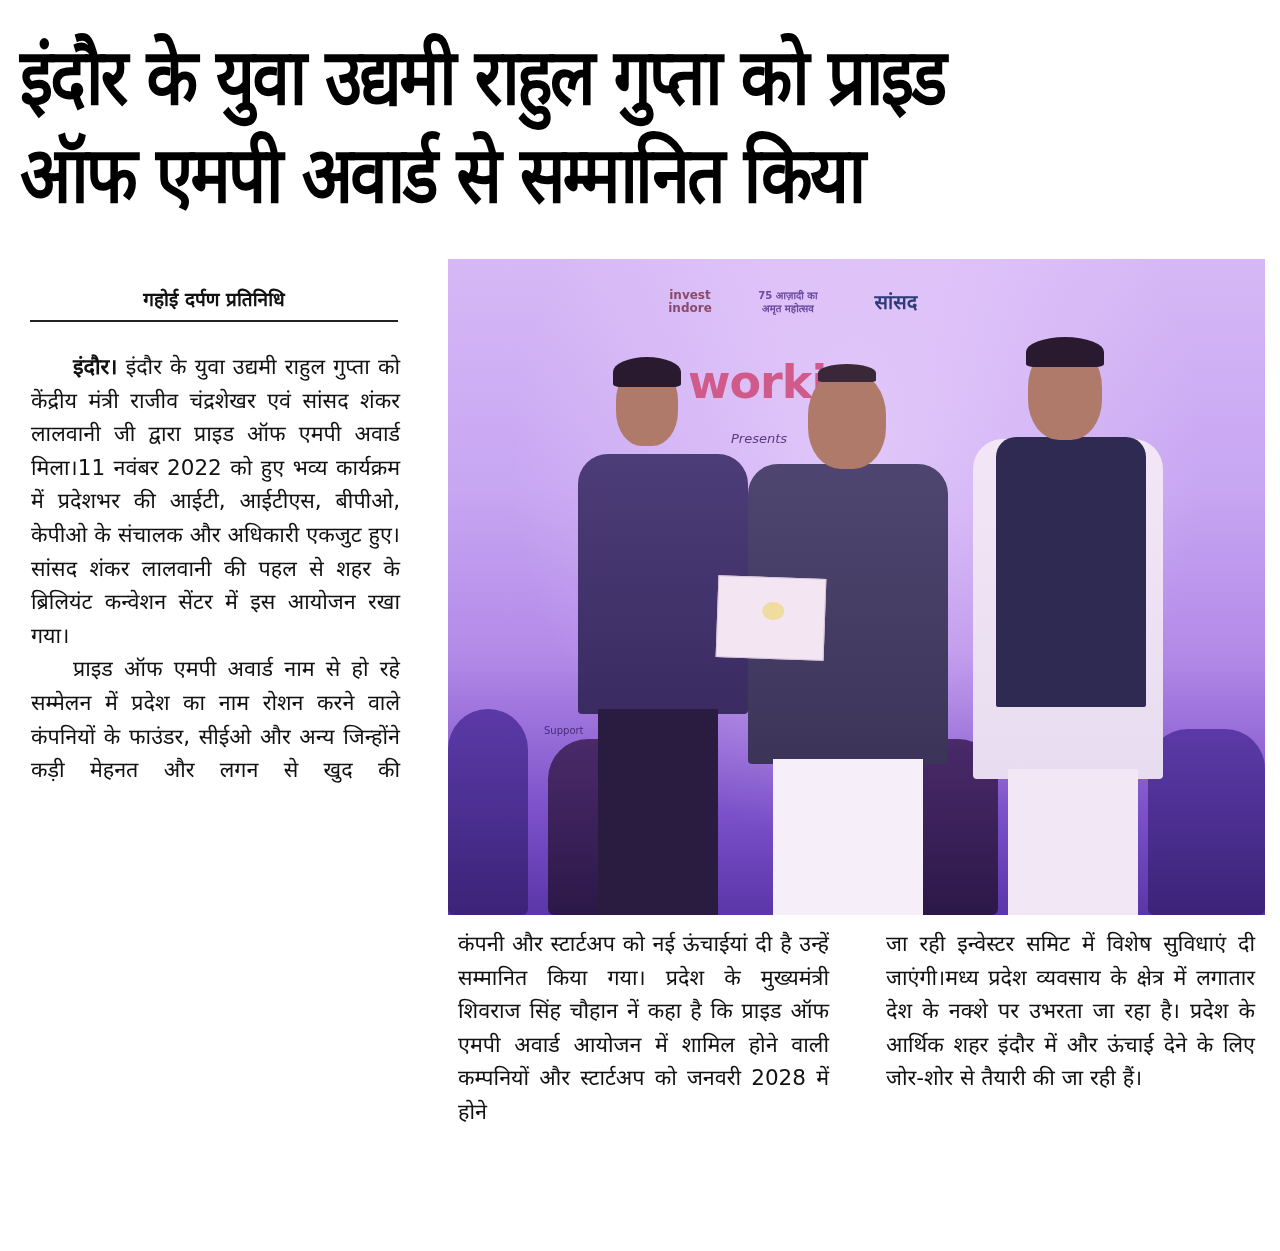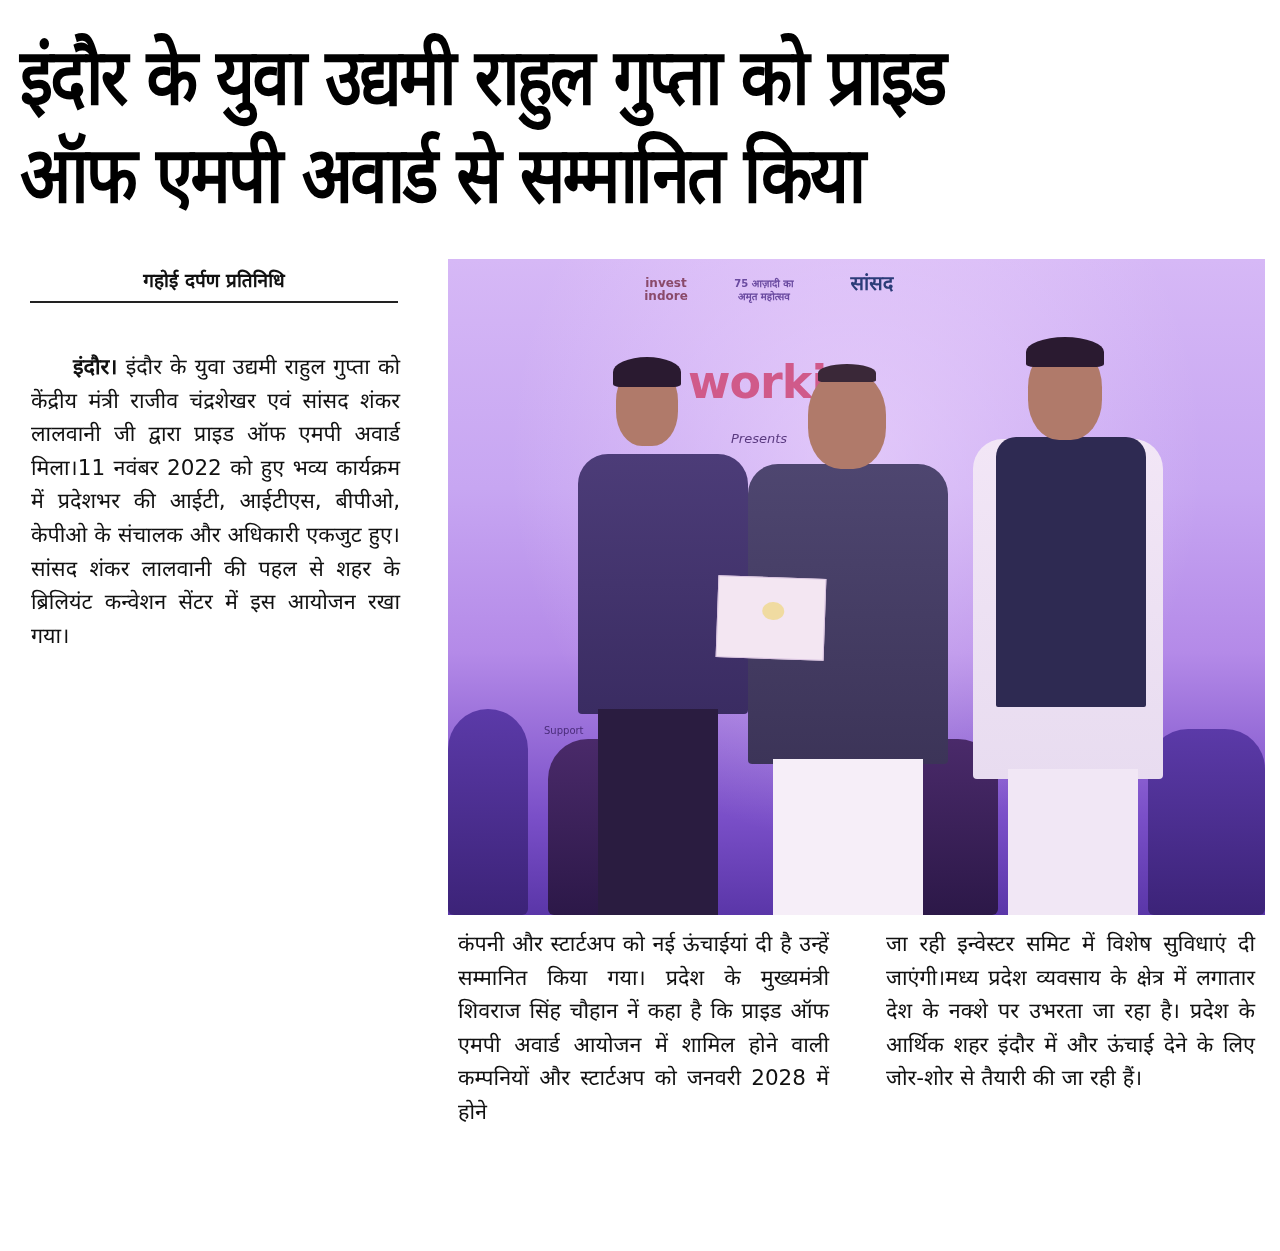--- a/index.html
+++ b/index.html
@@ -8,21 +8,21 @@
 
     .headline {
       position: absolute; left: 20px; top: 28px; width: 1245px;
       font-family: "DejaVu Sans", sans-serif; font-weight: bold;
       font-size: 78px; line-height: 98px; letter-spacing: -3px;
       color: #000; white-space: nowrap;
     }
     .headline .line { display: block; transform: scaleX(0.86); transform-origin: left; }
 
     .byline {
-      position: absolute; left: 30px; top: 265px; width: 368px;
+      position: absolute; left: 30px; top: 284px; width: 368px;
       text-align: center; font-weight: bold; font-size: 19px; line-height: 30px;
       border-bottom: 2px solid #222; padding-bottom: 6px; color: #111;
     }
 
     .col {
       position: absolute; font-size: 21.5px; line-height: 33.6px;
       text-align: justify; text-align-last: justify; color: #111;
     }
     .col p { text-align: justify; }
     .col p.last-line { text-align-last: left; }
@@ -33,21 +33,21 @@
     .col3 { left: 886px; top: 927px; width: 369px; text-align-last: auto; }
     .col2 p, .col3 p { text-align-last: left; }
 
     .photo {
       position: absolute; left: 448px; top: 259px; width: 817px; height: 656px;
       overflow: hidden;
       background: linear-gradient(180deg, #d6b8f6 0%, #c7a6f2 35%, #b48ae8 60%, #7a4fc8 85%, #5a36a8 100%);
     }
     .backdrop { position: absolute; inset: 0;
       background: radial-gradient(ellipse at 50% 30%, rgba(245,225,255,0.55), rgba(200,160,240,0) 60%); }
-    .logo-strip { position: absolute; top: 18px; left: 188px; width: 300px; height: 50px; display: flex; gap: 28px; }
+    .logo-strip { position: absolute; top: 18px; left: 212px; width: 300px; height: 50px; display: flex; gap: 28px; align-items: center; }
     .logo { font-size: 12px; font-weight: bold; line-height: 13px; text-align: center; }
     .logo-invest { color: #8a4a6a; width: 60px; }
     .logo-amrit { color: #6a4aa0; width: 80px; font-size: 10px; }
     .logo-saansad { color: #2c3c78; font-size: 20px; width: 80px; }
     .brand { position: absolute; left: 240px; top: 96px; font-size: 46px; color: #d05a8a; font-weight: bold; letter-spacing: -1px; }
     .brand-sub { position: absolute; left: 283px; top: 172px; font-size: 13px; font-style: italic; color: #5a3a80; text-align: center; }
     .chair { position: absolute; border-radius: 40px 40px 6px 6px; background: linear-gradient(180deg, #5b3aa8, #3c2378); }
     .person { position: absolute; }
     .head { position: absolute; border-radius: 45% 45% 42% 42%; background: #b07a6a; }
     .hair { position: absolute; border-radius: 50% 50% 10% 10%; background: #2a1a30; }
@@ -66,20 +66,21 @@
   <span class="line">ऑफ एमपी अवार्ड से सम्मानित किया</span>
 </h1>
 
 <div class="byline">गहोई दर्पण प्रतिनिधि</div>
 
 <div class="col col1">
   <p class="indent last-line">
     <span class="lead">इंदौर।</span>
     <span>इंदौर के युवा उद्यमी राहुल गुप्ता को केंद्रीय मंत्री राजीव चंद्रशेखर एवं सांसद शंकर लालवानी जी द्वारा प्राइड ऑफ एमपी अवार्ड मिला।11 नवंबर 2022 को हुए भव्य कार्यक्रम में प्रदेशभर की आईटी, आईटीएस, बीपीओ, केपीओ के संचालक और अधिकारी एकजुट हुए। सांसद शंकर लालवानी की पहल से शहर के ब्रिलियंट कन्वेशन सेंटर में इस आयोजन रखा गया।</span>
   </p>
+  <p class="indent">प्राइड ऑफ एमपी अवार्ड नाम से हो रहे सम्मेलन में प्रदेश का नाम रोशन करने वाले कंपनियों के फाउंडर, सीईओ और अन्य जिन्होंने कड़ी मेहनत और लगन से खुद की</p>
 </div>
 
 <div class="photo">
   <div class="backdrop"></div>
   <div class="logo-strip">
     <div class="logo logo-invest">invest indore</div>
     <div class="logo logo-amrit">75 आज़ादी का अमृत महोत्सव</div>
     <div class="logo logo-saansad">सांसद</div>
   </div>
   <div class="brand">workin</div>

